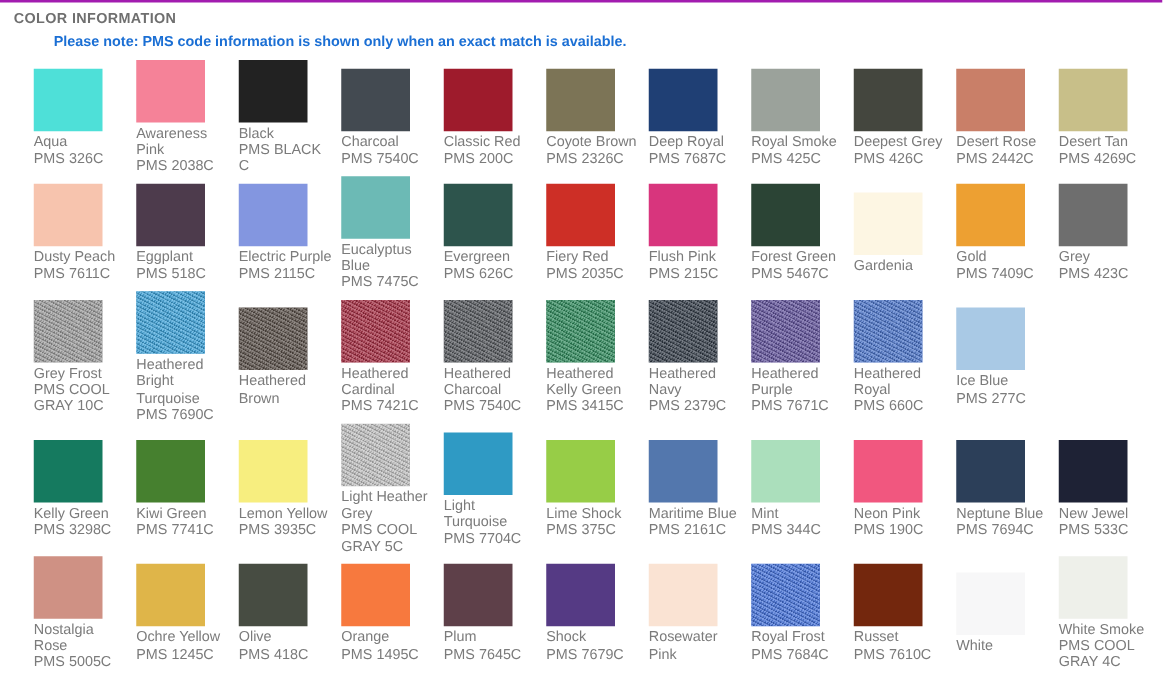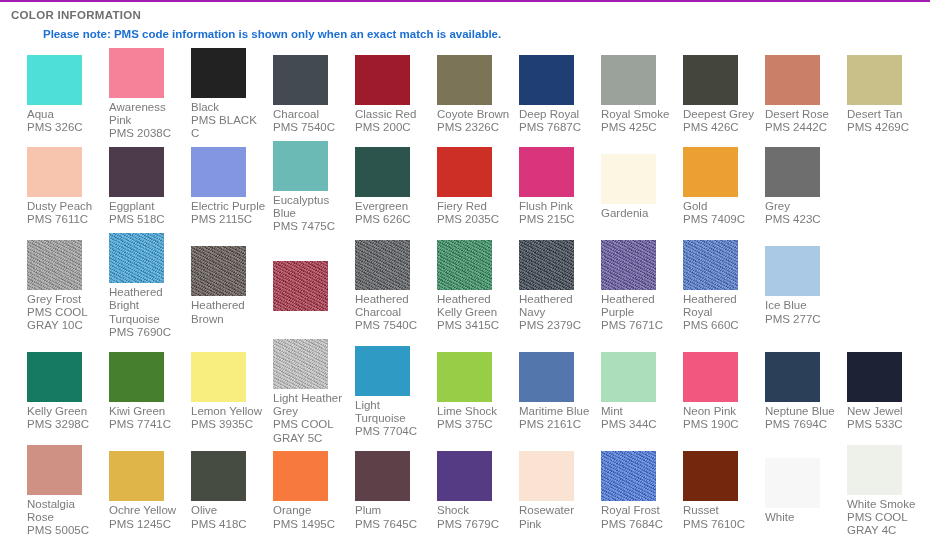--- a/index.html
+++ b/index.html
@@ -226,20 +226,27 @@
           </div>
         </div>
         <div class="swatch-cell">
           <span class="chip" style="background-color: rgb(216, 53, 125);"></span>
           <div class="chip-caption">
             <span class="chip-name">Flush Pink</span>
             <span class="chip-code">PMS 215C</span>
           </div>
         </div>
         <div class="swatch-cell">
+          <span class="chip" style="background-color: rgb(43, 68, 53);"></span>
+          <div class="chip-caption">
+            <span class="chip-name">Forest Green</span>
+            <span class="chip-code">PMS 5467C</span>
+          </div>
+        </div>
+        <div class="swatch-cell">
           <span class="chip" style="background-color: rgb(253, 246, 227);"></span>
           <div class="chip-caption">
             <span class="chip-name">Gardenia</span>
           </div>
         </div>
         <div class="swatch-cell">
           <span class="chip" style="background-color: rgb(237, 160, 50);"></span>
           <div class="chip-caption">
             <span class="chip-name">Gold</span>
             <span class="chip-code">PMS 7409C</span>
@@ -269,20 +276,24 @@
           </div>
         </div>
         <div class="swatch-cell">
           <span class="chip heathered" style="background-color: rgb(89, 79, 72);"></span>
           <div class="chip-caption">
             <span class="chip-name">Heathered Brown</span>
           </div>
         </div>
         <div class="swatch-cell">
           <span class="chip heathered" style="background-color: rgb(166, 43, 64);"></span>
+          <div class="chip-caption">
+            <span class="chip-name">Heathered Cardinal</span>
+            <span class="chip-code">PMS 7421C</span>
+          </div>
         </div>
         <div class="swatch-cell">
           <span class="chip heathered" style="background-color: rgb(83, 86, 91);"></span>
           <div class="chip-caption">
             <span class="chip-name">Heathered Charcoal</span>
             <span class="chip-code">PMS 7540C</span>
           </div>
         </div>
         <div class="swatch-cell">
           <span class="chip heathered" style="background-color: rgb(46, 139, 92);"></span>

